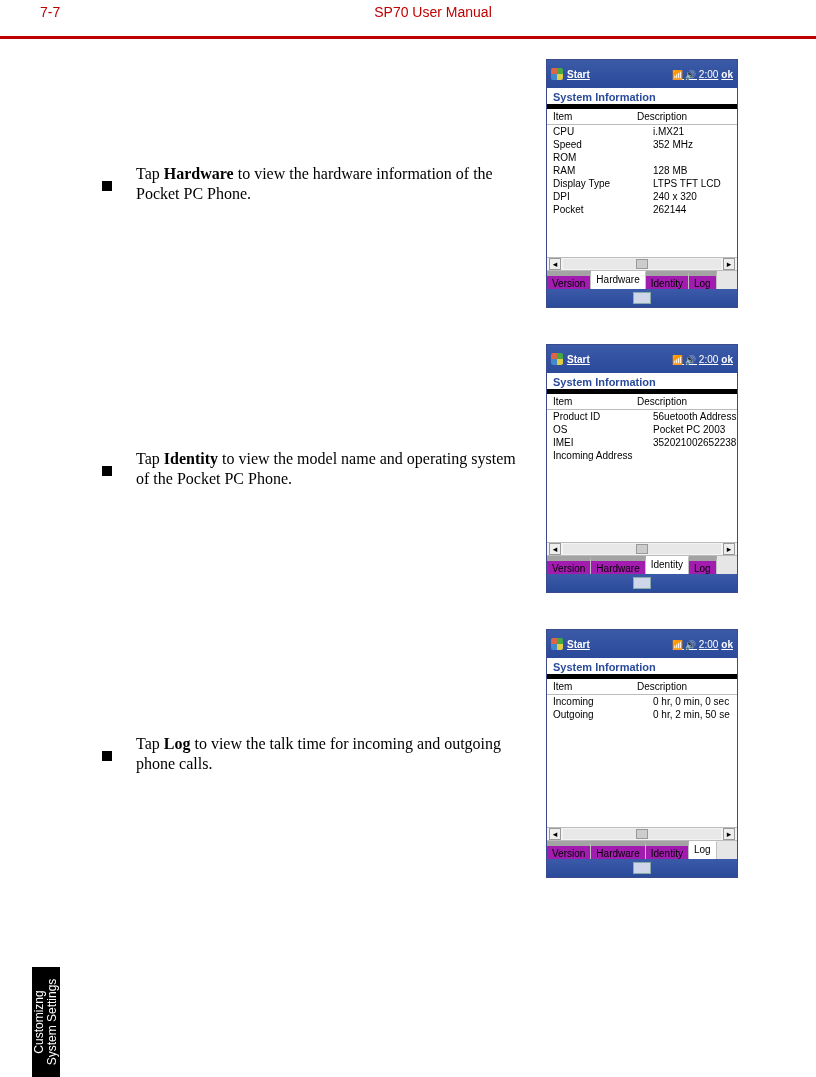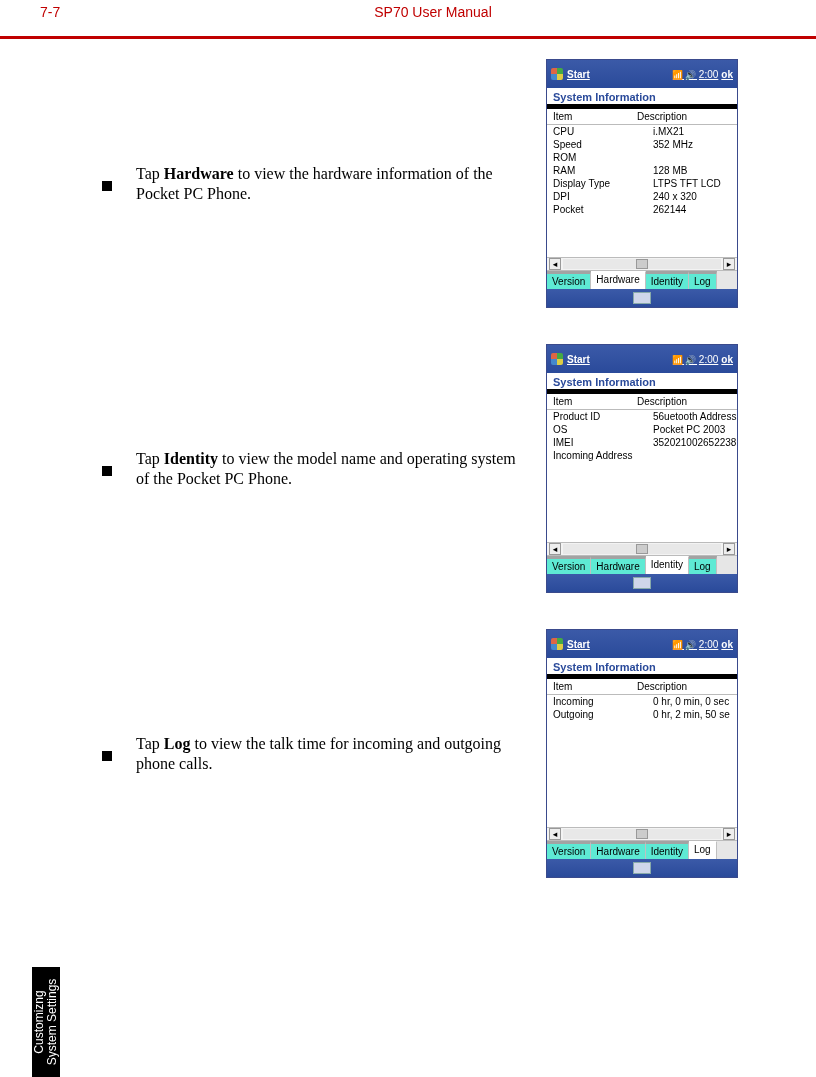--- a/index.html
+++ b/index.html
@@ -105,22 +105,22 @@
 
   .dev-tabs {
     display: flex;
     height: 18px;
     background: #e6e6e6;
     font-size: 10px;
   }
   .tab {
     padding: 2px 5px;
     border-right: 1px solid #c0c0c0;
-    border-top: 3px solid #a3a3a3;
-    background:#5eead4;
+    border-top: 5px solid #a3a3a3;
+    background:#a21caf;
   }
   .tab.active { background: #fff; border-top: 1px solid #fff; }
   .dev-bottom {
     height: 18px;
     background: linear-gradient(#3b5aa8,#2a4a9a);
     display:flex; justify-content:center; align-items:center;
   }
   .kbd-ico { width:18px;height:12px;background:#cfd6ea;border:1px solid #8aa; }
 
   .side-tab {

